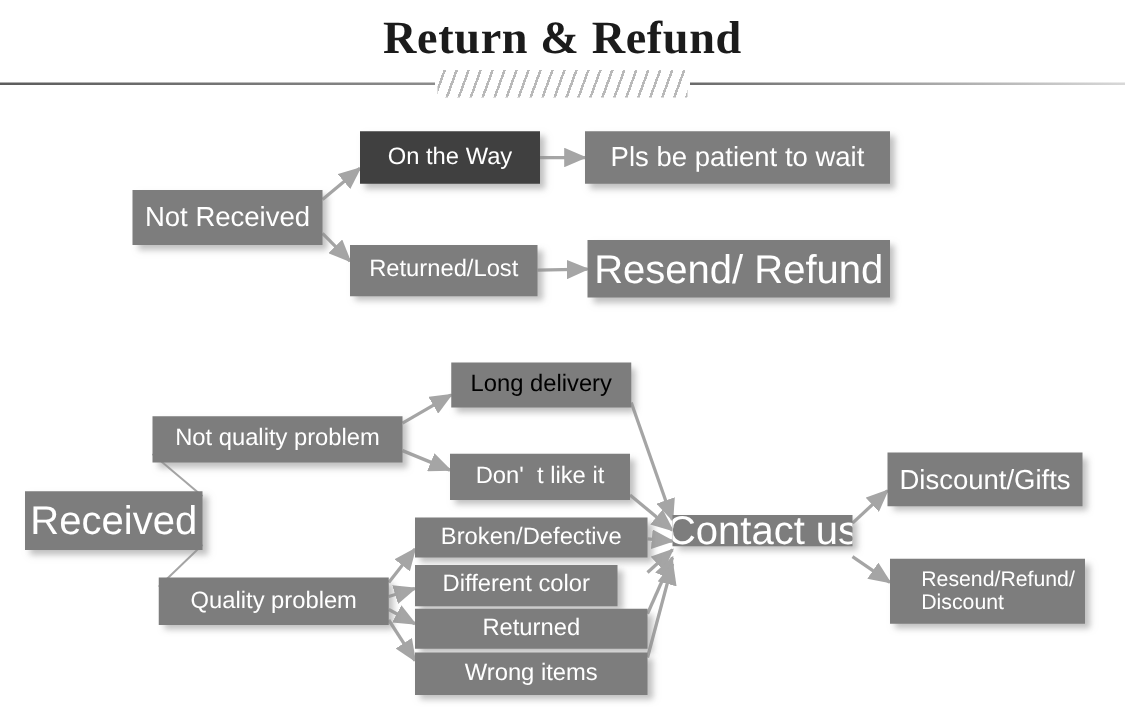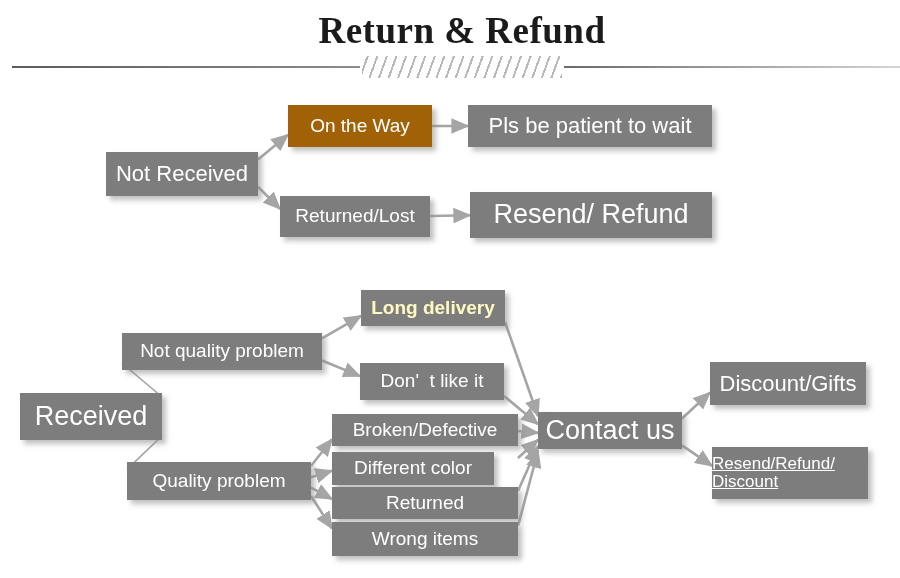--- a/index.html
+++ b/index.html
@@ -21,21 +21,20 @@
     background: #ffffff;
   }
 
   
   .header {
     position: absolute;
     left: 0;
     top: 0;
     width: 761px;
     height: 92px;
-    margin-left: 12px;
   }
   .title {
     position: absolute;
     left: 0;
     top: 9px;
     width: 900px;
     text-align: center;
     font-family: "Liberation Serif", "DejaVu Serif", serif;
     font-size: 37px;
     font-weight: bold;
@@ -91,27 +90,26 @@
     line-height: 1.08;
     box-shadow: 4px 4px 5px rgba(140,140,140,0.55);
     font-family: "Liberation Sans", sans-serif;
     font-weight: normal;
     white-space: pre;
     overflow: hidden;
   }
   .node.left-align {
     justify-content: flex-start;
     text-align: left;
-    padding-left: 0;
-    text-decoration: underline;
+    padding-left: 25px;
   }
   .fs-sm  { font-size: 17px; }
   .fs-md  { font-size: 19px; }
   .fs-lg  { font-size: 22px; }
-  .fs-xl  { font-size: 27px; }
+  .fs-xl  { font-size: 32px; }
 </style>
 </head>
 <body>
 
 <div id="page">
 
   <div class="header">
     <div class="title">Return &amp; Refund</div>
     <div class="rule-left"></div>
     <div class="hatch"></div>
@@ -141,33 +139,33 @@
         <line x1="504" y1="304" x2="538" y2="332.14" stroke="#a5a5a5" stroke-width="2.6" marker-end="url(#arrowhead)"></line>
         <line x1="518" y1="339.05" x2="538" y2="340.87" stroke="#a5a5a5" stroke-width="2.6" marker-end="url(#arrowhead)"></line>
         <line x1="518" y1="366" x2="538" y2="347.8" stroke="#a5a5a5" stroke-width="2.6" marker-end="url(#arrowhead)"></line>
         <line x1="518" y1="399" x2="538" y2="354.01" stroke="#a5a5a5" stroke-width="2.6" marker-end="url(#arrowhead)"></line>
         <line x1="518" y1="434" x2="538" y2="359" stroke="#a5a5a5" stroke-width="2.6" marker-end="url(#arrowhead)"></line>
         <line x1="682" y1="326.5" x2="710" y2="300.5" stroke="#a5a5a5" stroke-width="2.6" marker-end="url(#arrowhead)"></line>
         <line x1="682" y1="353.35" x2="712" y2="373.89" stroke="#a5a5a5" stroke-width="2.6" marker-end="url(#arrowhead)"></line>
       </svg>
     <div id="node-layer">
         <div class="node fs-lg" style="left: 106px; top: 60px; width: 152px; height: 44px; background: rgb(125, 125, 125); color: rgb(255, 255, 255);">Not Received</div>
-        <div class="node fs-md" style="left: 288px; top: 13px; width: 144px; height: 42px; background: #a16207; color: rgb(255, 255, 255);">On the Way</div>
+        <div class="node fs-md" style="left: 288px; top: 13px; width: 144px; height: 42px; background: #404040; color: rgb(255, 255, 255);">On the Way</div>
         <div class="node fs-lg" style="left: 468px; top: 13px; width: 244px; height: 42px; background: rgb(125, 125, 125); color: rgb(255, 255, 255);">Pls be patient to wait</div>
         <div class="node fs-md" style="left: 280px; top: 104px; width: 150px; height: 41px; background: rgb(125, 125, 125); color: rgb(255, 255, 255);">Returned/Lost</div>
         <div class="node fs-xl" style="left: 470px; top: 100px; width: 242px; height: 46px; background: rgb(125, 125, 125); color: rgb(255, 255, 255);">Resend/ Refund</div>
         <div class="node fs-xl" style="left: 20px; top: 301px; width: 142px; height: 47px; background: rgb(125, 125, 125); color: #ffffff;">Received</div>
         <div class="node fs-md" style="left: 122px; top: 241px; width: 200px; height: 37px; background: rgb(125, 125, 125); color: rgb(255, 255, 255);">Not quality problem</div>
         <div class="node fs-md" style="left: 127px; top: 370px; width: 184px; height: 38px; background: rgb(125, 125, 125); color: rgb(255, 255, 255);">Quality problem</div>
-        <div class="node fs-md" style="left: 361px; top: 198px; width: 144px; height: 36px; background: rgb(125, 125, 125); color: #fef9c3; font-weight: bold;">Long delivery</div>
+        <div class="node fs-md" style="left: 361px; top: 198px; width: 144px; height: 36px; background: rgb(125, 125, 125); color: #000000;">Long delivery</div>
         <div class="node fs-md" style="left: 360px; top: 271px; width: 144px; height: 37px; background: rgb(125, 125, 125); color: rgb(255, 255, 255);">Don'  t like it</div>
         <div class="node fs-md" style="left: 332px; top: 322px; width: 186px; height: 32px; background: rgb(125, 125, 125); color: rgb(255, 255, 255);">Broken/Defective</div>
         <div class="node fs-md" style="left: 332px; top: 360px; width: 162px; height: 33px; background: rgb(125, 125, 125); color: rgb(255, 255, 255);">Different color</div>
         <div class="node fs-md" style="left: 332px; top: 395px; width: 186px; height: 32px; background: rgb(125, 125, 125); color: rgb(255, 255, 255);">Returned</div>
         <div class="node fs-md" style="left: 332px; top: 430px; width: 186px; height: 34px; background: rgb(125, 125, 125); color: rgb(255, 255, 255);">Wrong items</div>
-        <div class="node fs-xl" style="left: 538px; top: 320px; width: 144px; height: 37px; background: rgb(125, 125, 125); color: rgb(255, 255, 255);">Contact us</div>
+        <div class="node fs-xl" style="left: 538px; top: 320px; width: 144px; height: 25px; background: rgb(125, 125, 125); color: rgb(255, 255, 255);">Contact us</div>
         <div class="node fs-lg" style="left: 710px; top: 270px; width: 156px; height: 43px; background: rgb(125, 125, 125); color: rgb(255, 255, 255);">Discount/Gifts</div>
         <div class="node fs-sm left-align" style="left: 712px; top: 355px; width: 156px; height: 52px; background: rgb(125, 125, 125); color: rgb(255, 255, 255);">Resend/Refund/
 Discount</div>
       </div>
   </div>
 
 </div>
 
 </body></html>

